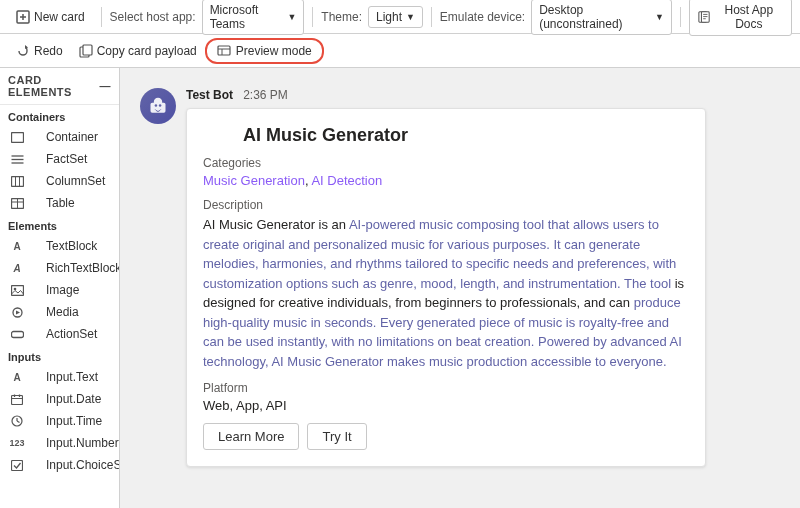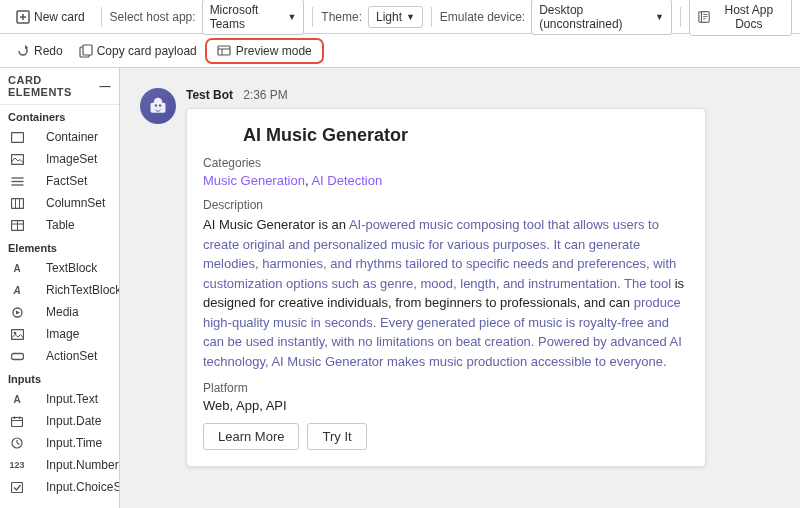--- a/index.html
+++ b/index.html
@@ -55,21 +55,21 @@
     .preview-mode-btn {
       display: flex;
       align-items: center;
       gap: 5px;
       padding: 4px 10px;
       border: 2px solid #e74c3c;
       background: #fff;
       cursor: pointer;
       font-size: 12px;
       color: #333;
-      border-radius: 7px;
+      border-radius: 12px;
       font-weight: 500;
     }
     .host-app-docs-btn {
       display: flex;
       align-items: center;
       gap: 5px;
       padding: 4px 8px;
       border: 1px solid #c8c8c8;
       background: #fff;
       cursor: pointer;
@@ -339,29 +339,20 @@
       <span class="sidebar-item-icon">
         <svg width="13" height="11" viewBox="0 0 13 11">
             <rect x="0.5" y="0.5" width="12" height="10" rx="1" fill="none" stroke="#555" stroke-width="1.3"></rect>
           </svg>
       </span>
       <span>Container</span>
     </div>
     <div class="sidebar-item">
       <span class="sidebar-item-icon">
         <svg width="13" height="11" viewBox="0 0 13 11">
-            <rect x="0.5" y="0.5" width="12" height="10" rx="1" fill="none" stroke="#555" stroke-width="1.3"></rect>
-            <polyline points="0.5,8 4,4 7,7 9,5.5 12.5,9" fill="none" stroke="#555" stroke-width="1"></polyline>
-          </svg>
-      </span>
-      <span>ImageSet</span>
-    </div>
-    <div class="sidebar-item">
-      <span class="sidebar-item-icon">
-        <svg width="13" height="11" viewBox="0 0 13 11">
             <line x1="0.5" y1="2" x2="12.5" y2="2" stroke="#555" stroke-width="1.3"></line>
             <line x1="0.5" y1="5.5" x2="12.5" y2="5.5" stroke="#555" stroke-width="1.3"></line>
             <line x1="0.5" y1="9" x2="12.5" y2="9" stroke="#555" stroke-width="1.3"></line>
           </svg>
       </span>
       <span>FactSet</span>
     </div>
     <div class="sidebar-item">
       <span class="sidebar-item-icon">
         <svg width="13" height="11" viewBox="0 0 13 11">
@@ -389,35 +380,35 @@
       <span class="sidebar-item-icon" style="font-size:10px; color:#555; font-weight:700;">A</span>
       <span>TextBlock</span>
     </div>
     <div class="sidebar-item">
       <span class="sidebar-item-icon" style="font-size:10px; color:#555; font-style:italic; font-weight:700;">A</span>
       <span>RichTextBlock</span>
     </div>
     <div class="sidebar-item">
       <span class="sidebar-item-icon">
         <svg width="13" height="11" viewBox="0 0 13 11">
-            <circle cx="6.5" cy="5.5" r="4.5" fill="none" stroke="#555" stroke-width="1.3"></circle>
-            <polygon points="5,3.5 5,7.5 9,5.5" fill="#555"></polygon>
-          </svg>
-      </span>
-      <span>Media</span>
-    </div>
-    <div class="sidebar-item">
-      <span class="sidebar-item-icon">
-        <svg width="13" height="11" viewBox="0 0 13 11">
             <rect x="0.5" y="0.5" width="12" height="10" rx="1" fill="none" stroke="#555" stroke-width="1.3"></rect>
             <circle cx="4" cy="4" r="1.3" fill="#555"></circle>
             <polyline points="0.5,9 4,5.5 7,8 9.5,5.5 12.5,9" fill="none" stroke="#555" stroke-width="1"></polyline>
           </svg>
       </span>
       <span>Image</span>
+    </div>
+    <div class="sidebar-item">
+      <span class="sidebar-item-icon">
+        <svg width="13" height="11" viewBox="0 0 13 11">
+            <circle cx="6.5" cy="5.5" r="4.5" fill="none" stroke="#555" stroke-width="1.3"></circle>
+            <polygon points="5,3.5 5,7.5 9,5.5" fill="#555"></polygon>
+          </svg>
+      </span>
+      <span>Media</span>
     </div>
     <div class="sidebar-item">
       <span class="sidebar-item-icon">
         <svg width="13" height="11" viewBox="0 0 13 11">
             <rect x="0.5" y="2.5" width="12" height="6" rx="2" fill="none" stroke="#555" stroke-width="1.3"></rect>
           </svg>
       </span>
       <span>ActionSet</span>
     </div>
 

